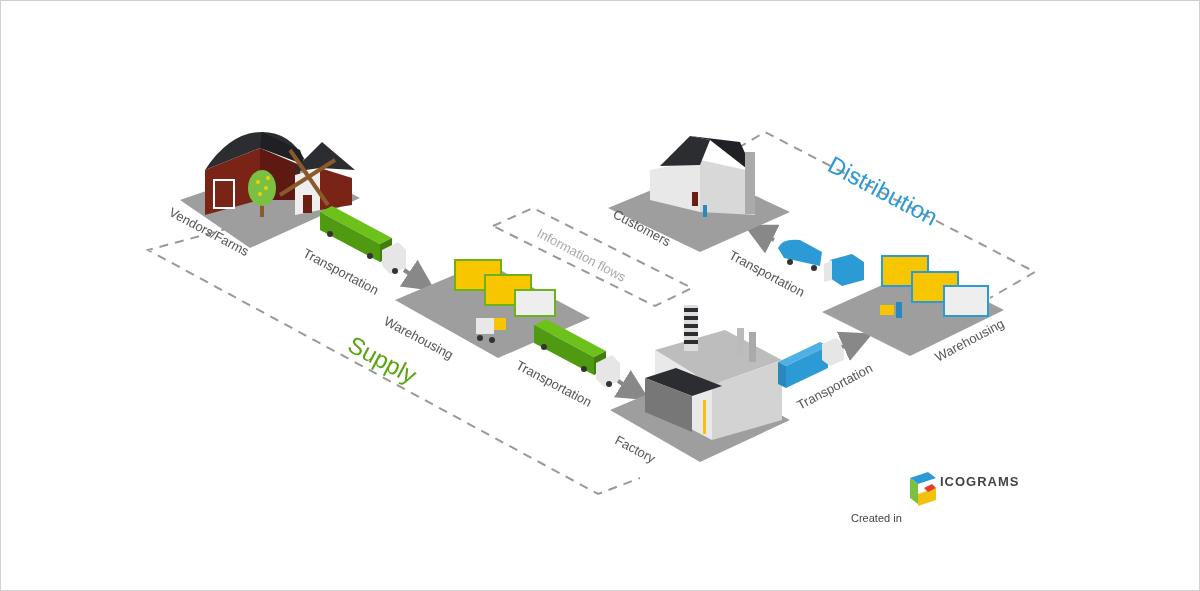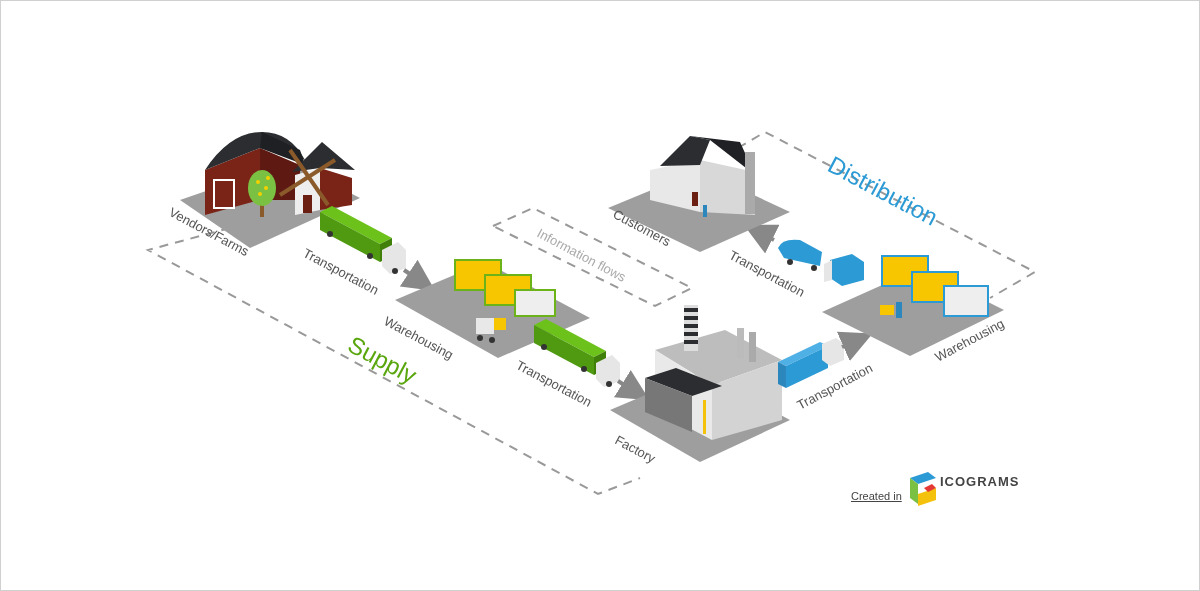--- a/index.html
+++ b/index.html
@@ -2,21 +2,21 @@
 <html><head>
 <meta charset="utf-8">
 <style>
   html,body{margin:0;padding:0;background:#fff;}
   body{width:1200px;height:591px;position:relative;overflow:hidden;font-family:"Liberation Sans",sans-serif;}
   .frame{position:absolute;left:0;top:0;width:1198px;height:589px;border:1px solid #d0d0d0;}
   svg{position:absolute;left:0;top:0;}
   .lbl{font-family:"Liberation Sans",sans-serif;font-size:13px;fill:#555;}
   .big{font-family:"Liberation Sans",sans-serif;font-size:24px;}
   .info{font-family:"Liberation Sans",sans-serif;font-size:13px;fill:#aaa;}
-  .credit{position:absolute;left:851px;top:490px;font-size:11px;color:#444;text-decoration:underline;}
+  .credit{position:absolute;left:851px;top:512px;font-size:11px;color:#444;}
   .brand{position:absolute;left:940px;top:474px;font-size:13px;font-weight:bold;letter-spacing:1px;color:#444;}
 </style>
 </head>
 <body>
 
 <div class="frame"></div>
 
 <svg width="1200" height="591" viewBox="0 0 1200 591">
   <defs>
     <marker id="arr" markerWidth="8" markerHeight="8" refX="4" refY="4" orient="auto">

